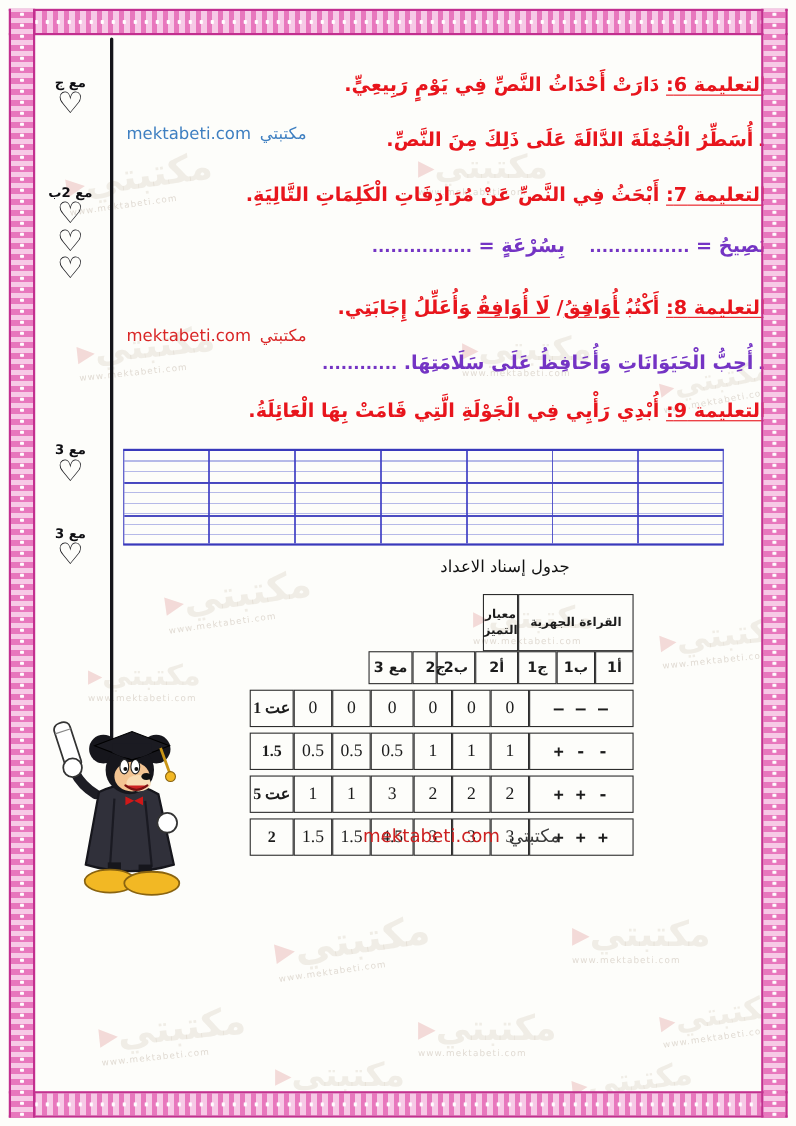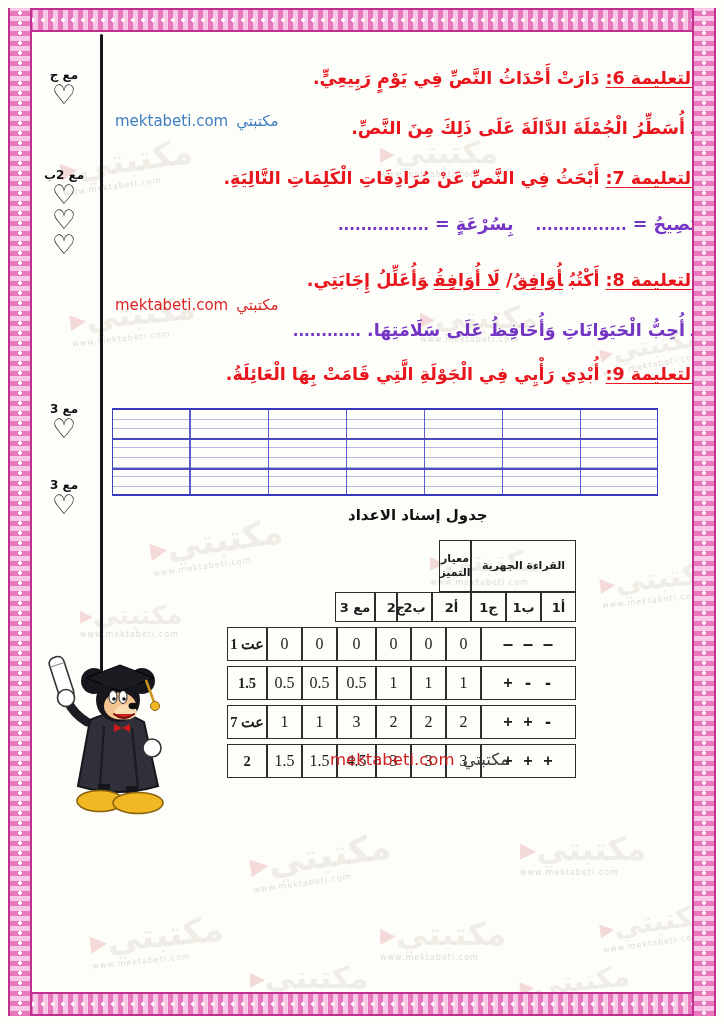--- a/index.html
+++ b/index.html
@@ -49,22 +49,22 @@
   
   .writing-grid{position:absolute;left:112px;top:408px;width:546px;height:88px;z-index:1;
     border-top:2.5px solid #3939bb;border-bottom:2.5px solid #3939bb;
     background:
       repeating-linear-gradient(to right,transparent 0 76.5px,rgba(64,64,196,0.85) 76.5px 78px),
       repeating-linear-gradient(to bottom,transparent 0 28px,rgba(57,57,187,0.9) 28px 30px),
       repeating-linear-gradient(to bottom,transparent 0 8.6px,rgba(110,118,214,0.5) 8.6px 9.6px);
     border-left:1.5px solid #4040c4;border-right:1.5px solid #4040c4;box-sizing:border-box;}
 
   
-  .gt-title{position:absolute;left:348px;top:506px;width:170px;text-align:left;z-index:2;
-    font-size:15px;font-weight:bold;color:#111;direction:rtl;}
+  .gt-title{position:absolute;left:348px;top:506px;width:170px;text-align:right;z-index:2;
+    font-size:15px;font-weight:normal;color:#111;direction:rtl;}
   .gtable{position:absolute;left:227px;top:540px;width:349px;z-index:2;direction:rtl;color:#1c1c1c;}
   .gt-header{display:flex;direction:rtl;}
   .gt-cell{box-sizing:border-box;border:1px solid #2d2d2d;display:flex;align-items:center;justify-content:center;
     background:rgba(255,255,255,0.0);}
   .gt-corner{width:95px;height:82px;position:relative;}
   .gt-corner svg{position:absolute;inset:0;width:100%;height:100%;}
   .gt-corner .c-top{position:absolute;top:5px;right:7px;font-size:11.5px;font-weight:bold;}
   .gt-corner .c-bottom{position:absolute;bottom:6px;left:5px;font-size:11px;font-weight:bold;}
   .gt-headcol{width:254px;display:flex;flex-direction:column;}
   .gt-grow{display:flex;direction:rtl;height:52px;}
@@ -218,21 +218,21 @@
           <div class="gt-cell gt-dist" style="width: 40px;">1.5</div>
         </div>
         <div class="gt-row">
           <div class="gt-cell gt-level" style="width: 95px;">- + +</div>
           <div class="gt-cell" style="width: 35px;">2</div>
           <div class="gt-cell" style="width: 35px;">2</div>
           <div class="gt-cell" style="width: 35px;">2</div>
           <div class="gt-cell" style="width: 39px;">3</div>
           <div class="gt-cell" style="width: 35px;">1</div>
           <div class="gt-cell" style="width: 35px;">1</div>
-          <div class="gt-cell gt-dist" style="width: 40px;">عت 7</div>
+          <div class="gt-cell gt-dist" style="width: 40px;">عت 5</div>
         </div>
         <div class="gt-row">
           <div class="gt-cell gt-level" style="width: 95px;">+ + +</div>
           <div class="gt-cell" style="width: 35px;">3</div>
           <div class="gt-cell" style="width: 35px;">3</div>
           <div class="gt-cell" style="width: 35px;">3</div>
           <div class="gt-cell" style="width: 39px;">4.5</div>
           <div class="gt-cell" style="width: 35px;">1.5</div>
           <div class="gt-cell" style="width: 35px;">1.5</div>
           <div class="gt-cell gt-dist" style="width: 40px;">2</div>

